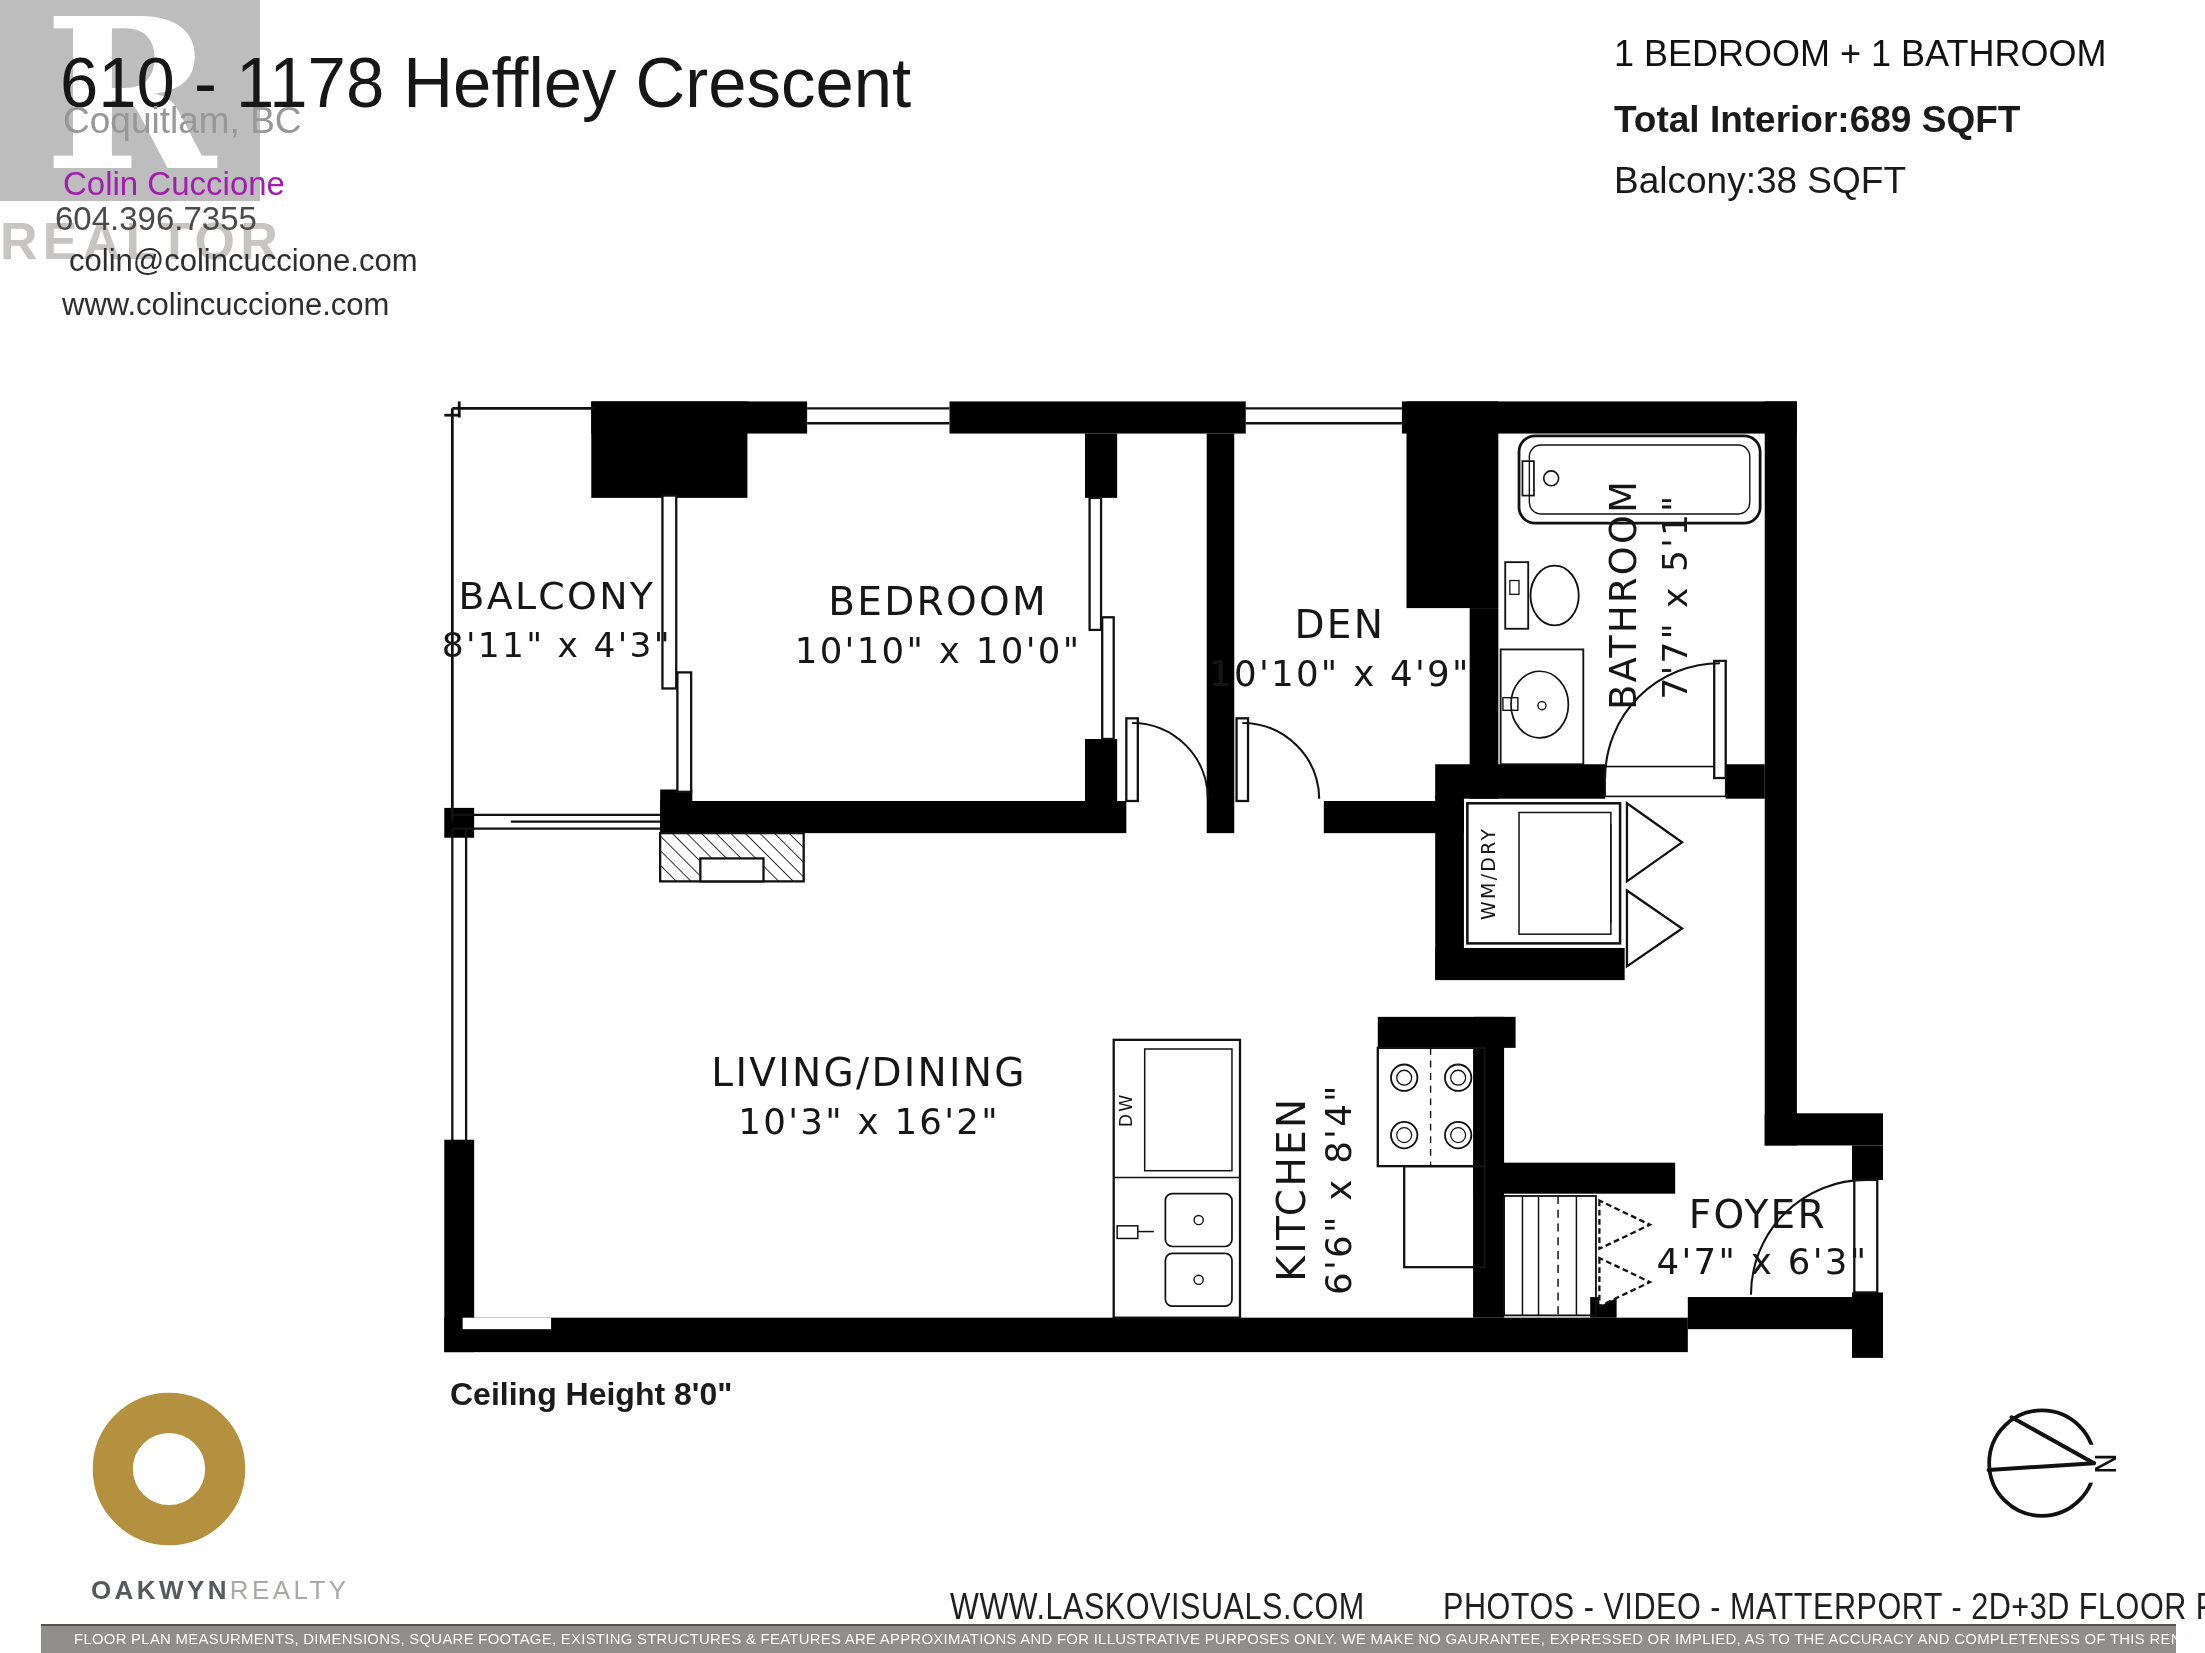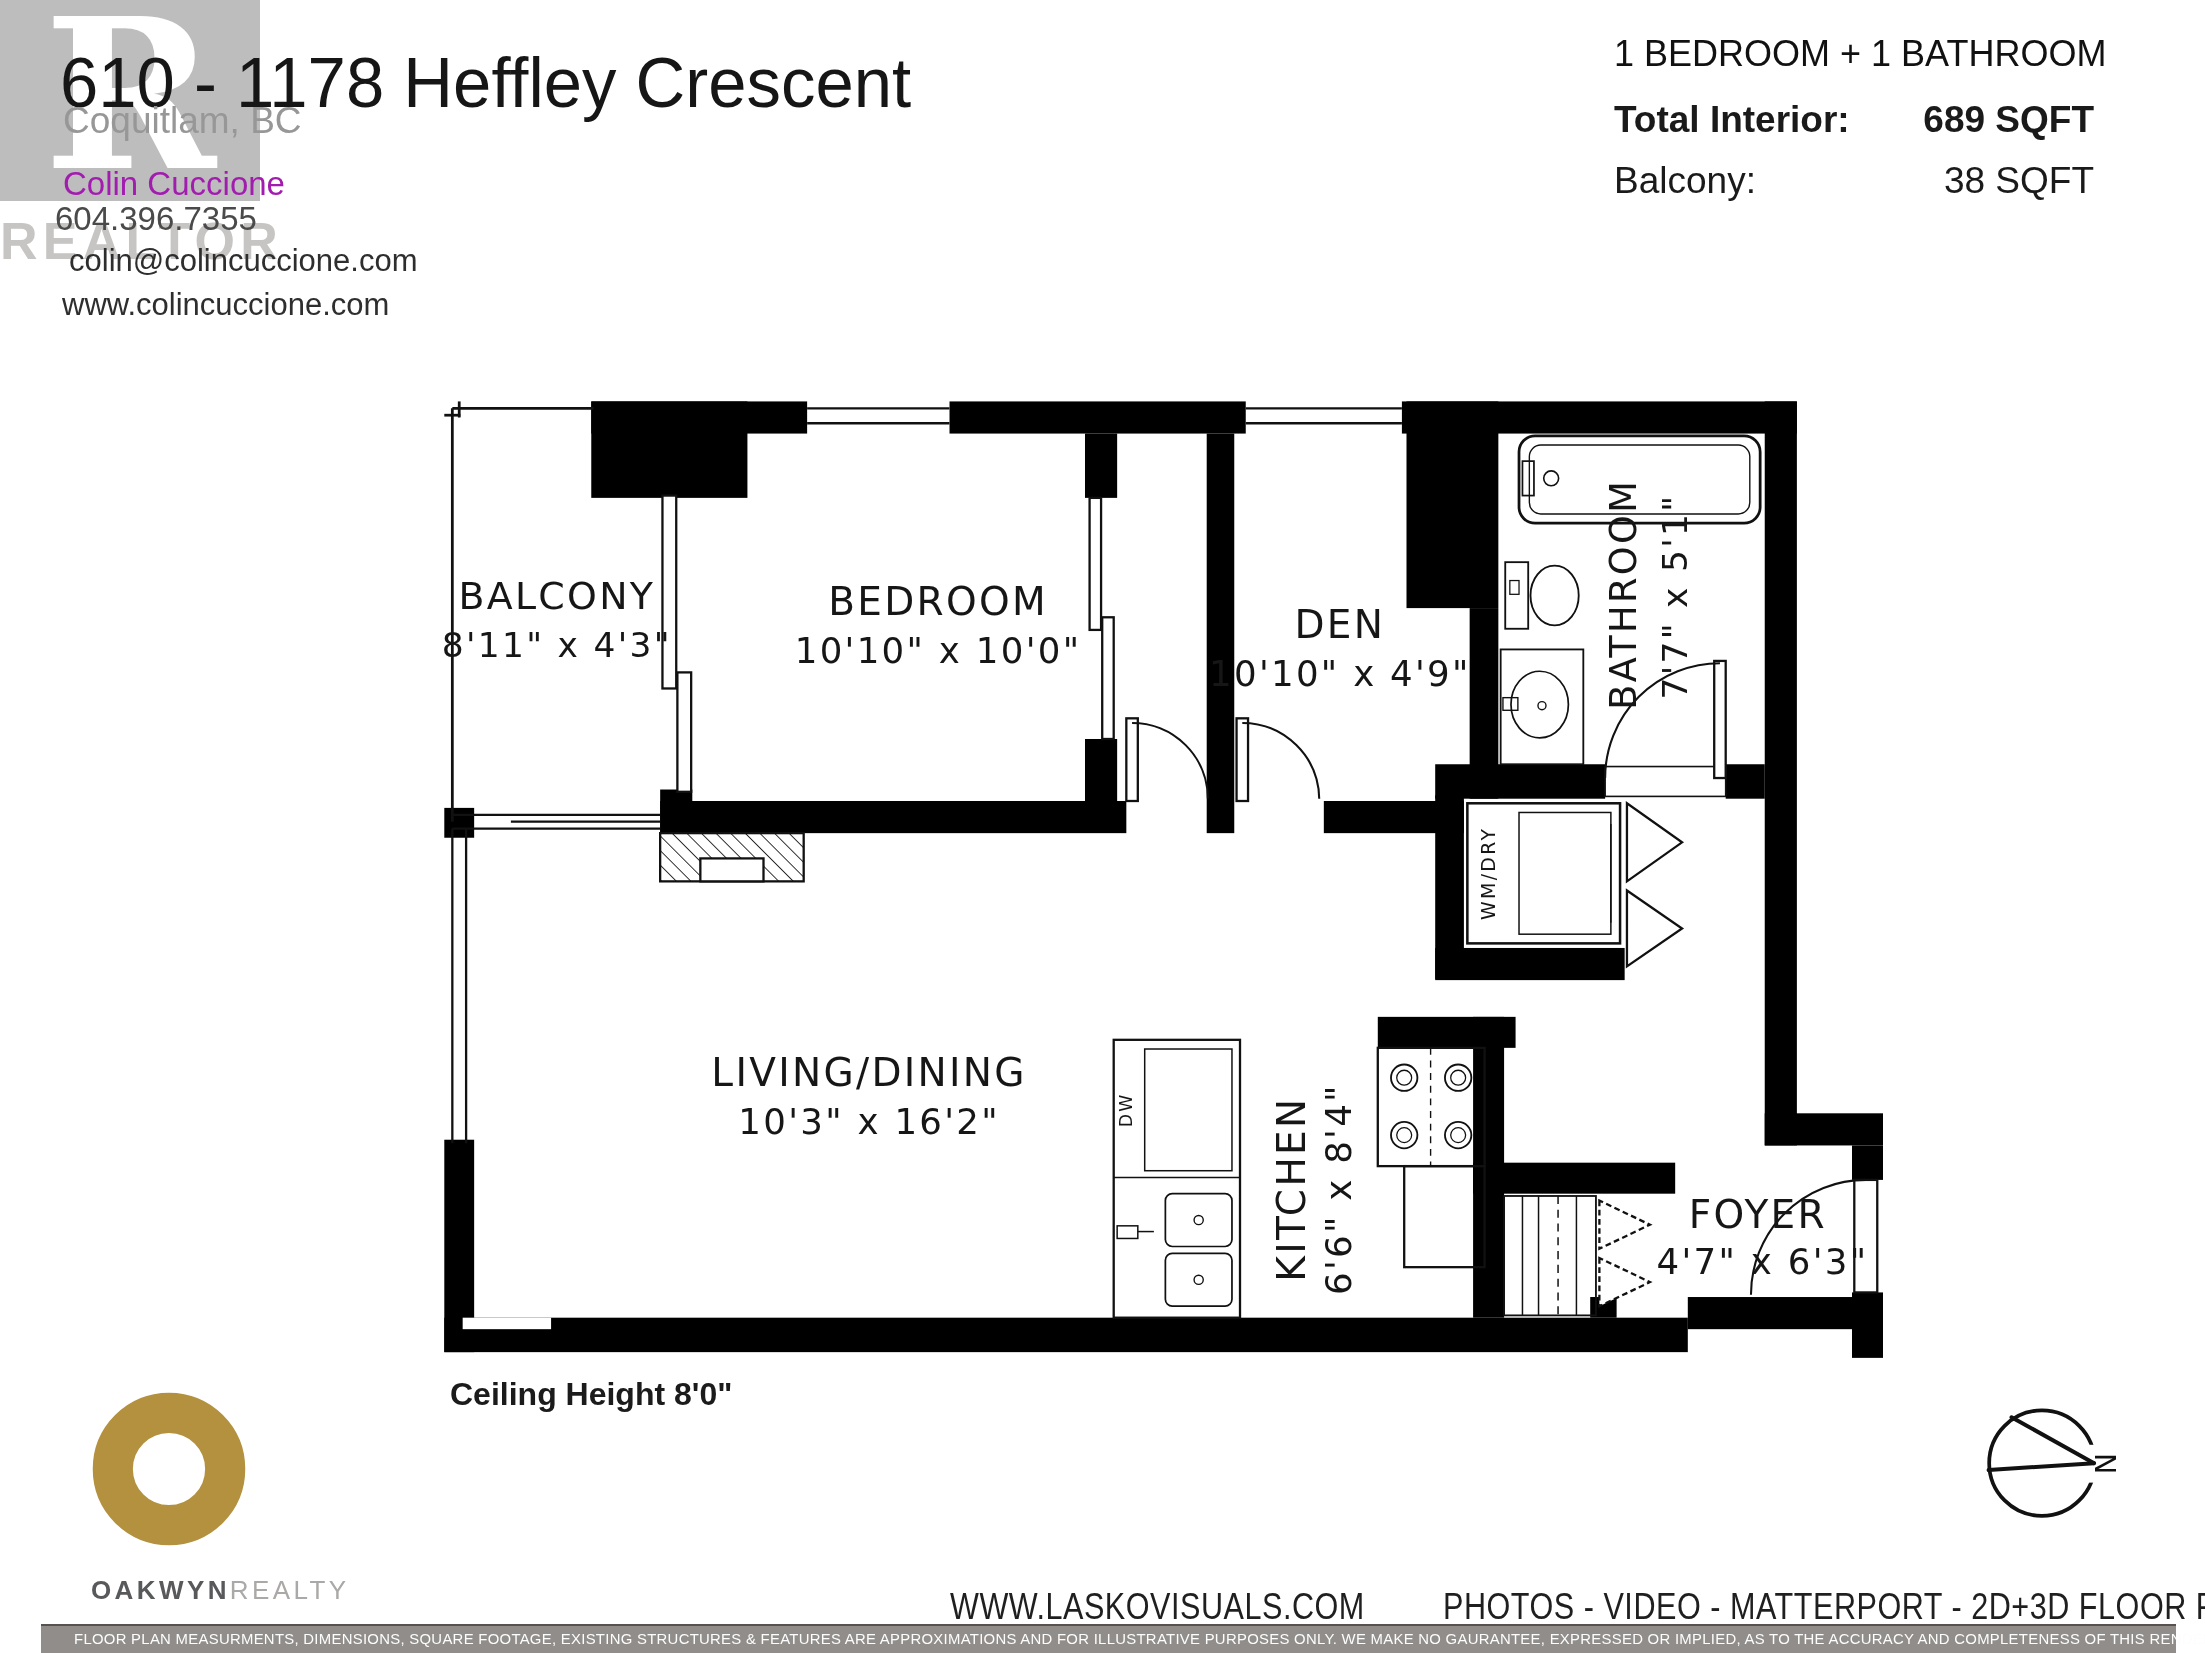--- a/index.html
+++ b/index.html
@@ -16,21 +16,21 @@
   #addr{left:60px;top:42px;font-size:71px;color:#161616;z-index:2;
         transform:scaleX(.97);transform-origin:0 0;white-space:nowrap;}
   #city{left:63px;top:100px;font-size:37px;color:#979797;z-index:2;}
   #agent{left:63px;top:165px;font-size:33px;color:#a21caf;z-index:2;}
   #phone{left:55px;top:200px;font-size:33px;color:#4a4a4a;z-index:2;}
   #email{left:55px;top:243px;font-size:31px;color:#2e2e2e;z-index:2;margin-left:14px;}
   #web{left:62px;top:287px;font-size:31px;color:#2e2e2e;z-index:2;}
   
   #summary{left:1614px;top:23px;width:480px;z-index:2;}
   #summary .t{position:absolute;left:0;top:10.3px;font-size:36px;color:#111;white-space:nowrap;}
-  #summary .row{position:absolute;left:0;width:480px;display:flex;justify-content:space-between;}
+  #summary .row{position:absolute;left:0;width:480px;display:flex;}
   #summary .r1{top:76px;font-weight:bold;font-size:37px;}
   #summary .r2{top:125px;font-size:37px;margin-top:12px;}
   
   #plan{left:442px;top:399px;z-index:1;}
   #ceiling{left:450px;top:1376px;font-size:32px;font-weight:700;color:#1b1b1b;z-index:2;}
   
   #oakwyn-ring{left:83px;top:1383px;z-index:1;}
   #oakwyn-text{left:91px;top:1575px;font-size:26px;letter-spacing:3.4px;white-space:nowrap;}
   #oakwyn-text .b1{font-weight:bold;color:#58595b;}
   #oakwyn-text .b2{color:#aba9a7;}

